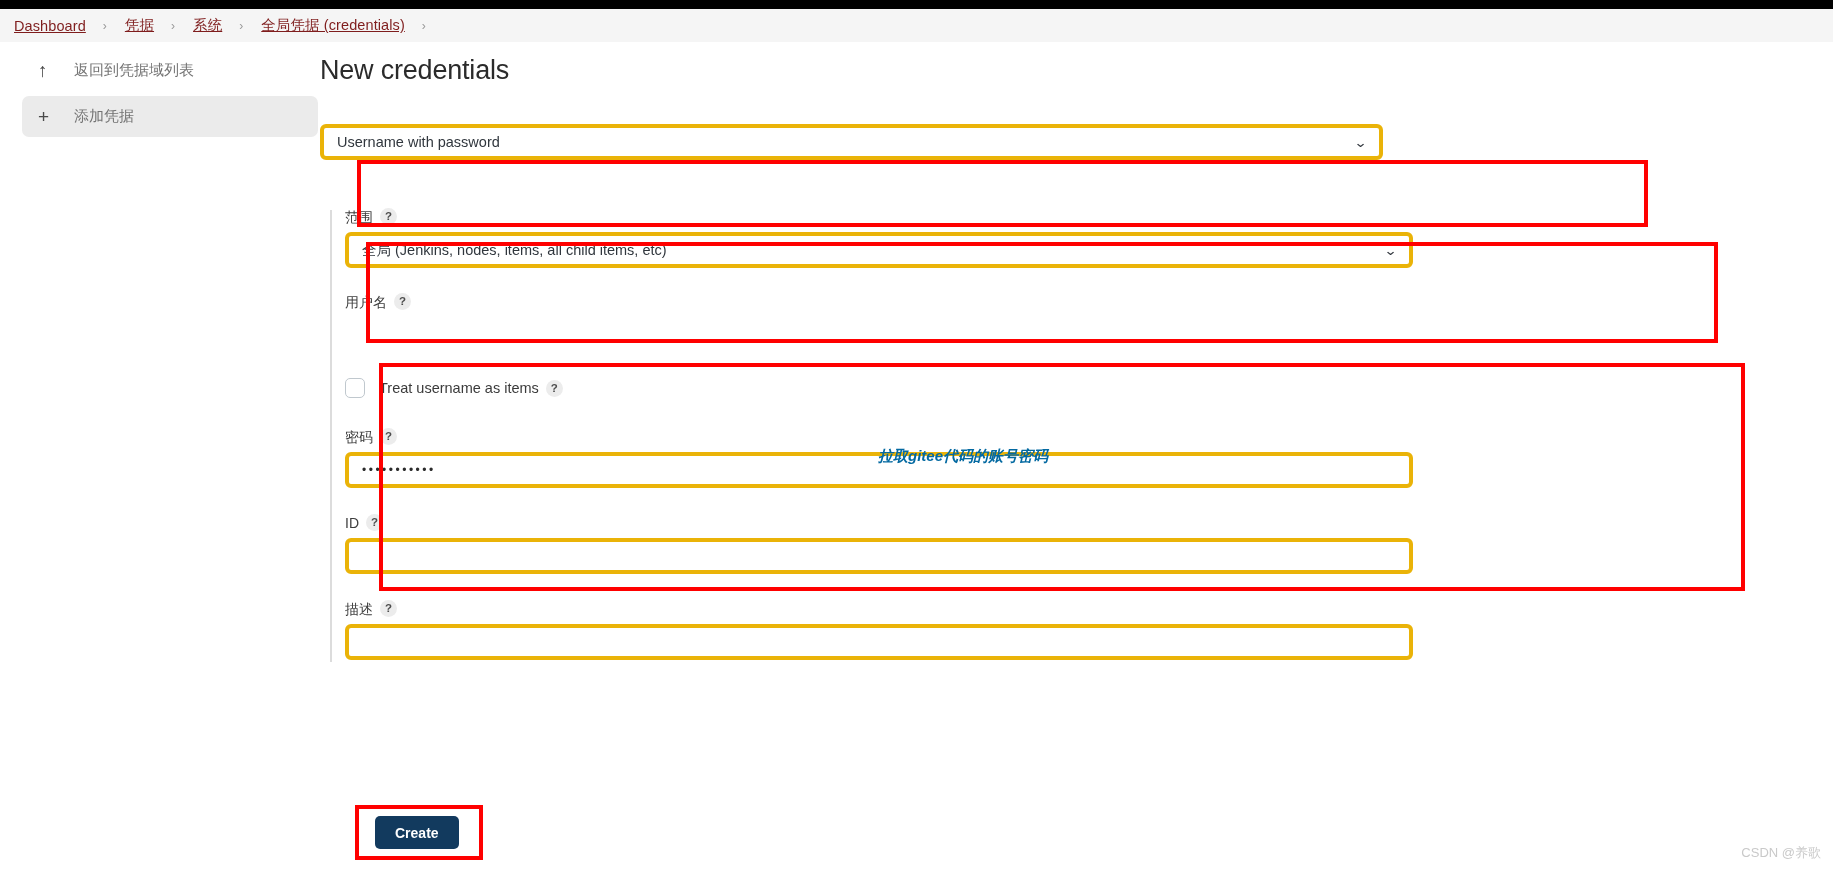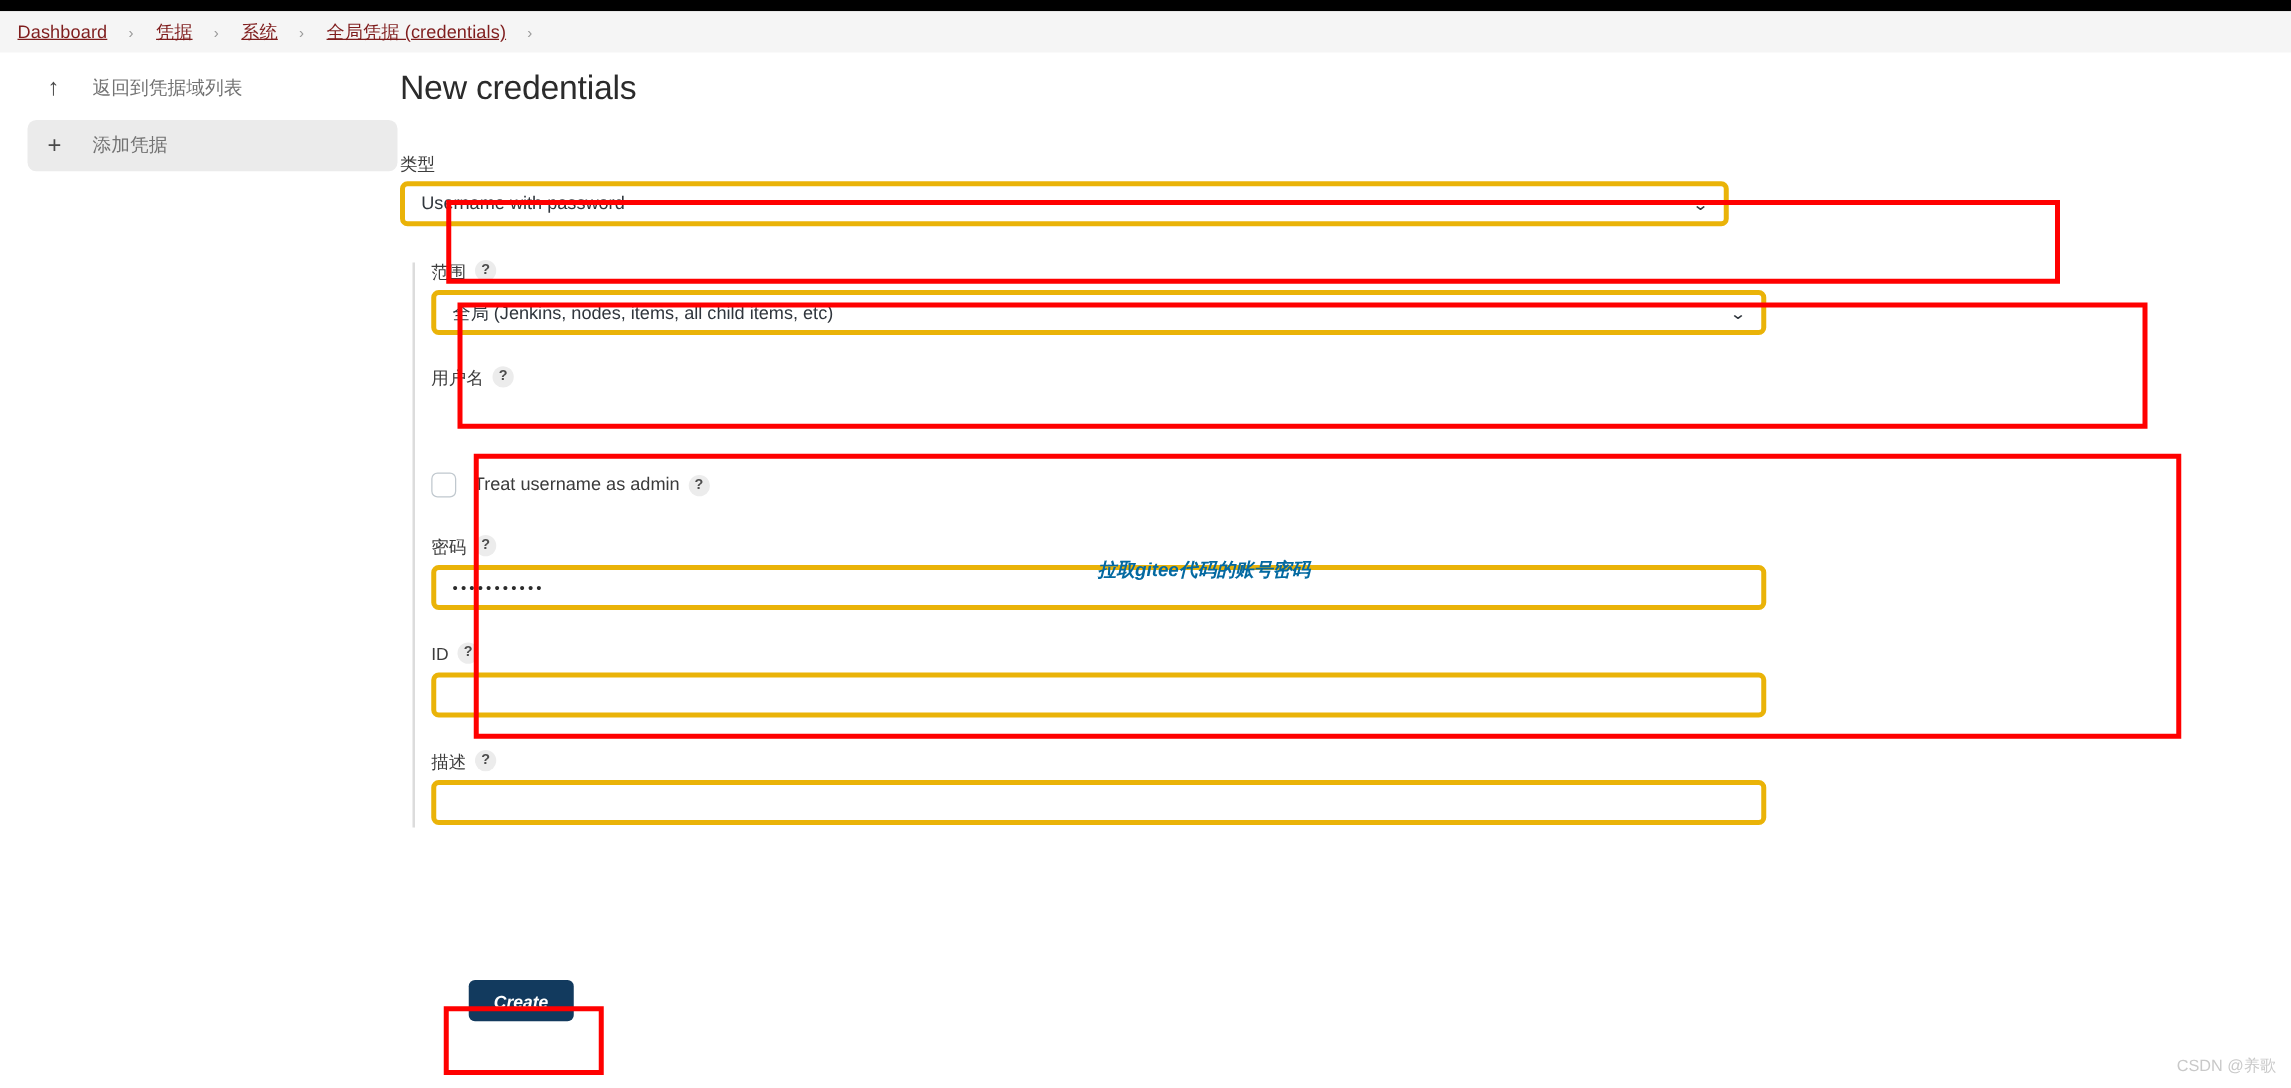--- a/index.html
+++ b/index.html
@@ -182,23 +182,20 @@
   </div>
 </div>
 
 <div id="main">
   <h1 id="page-title">New credentials</h1>
 </div>
 
 <div id="field-rule"></div>
 
 <div class="field" style="left:320px; top:124px; width:1063px;">
-  <div class="field-label">
-    <span>类型</span>
-  </div>
   <div class="ctrl select">
     <span>Username with password</span>
     <span class="chev">⌄</span>
   </div>
 </div>
 
 <div class="field" style="left:345px; top:208px; width:1068px;">
   <div class="field-label">
     <span>范围</span>
     <span class="help-badge">?</span>
@@ -211,21 +208,21 @@
 
 <div class="field" style="left:345px; top:293px; width:1068px;">
   <div class="field-label">
     <span>用户名</span>
     <span class="help-badge">?</span>
   </div>
 </div>
 
 <div class="field check-row" style="left:345px; top:378px;">
   <div class="cbox"></div>
-  <span class="check-label">Treat username as admin</span>
+  <span class="check-label">Treat username as items</span>
   <span class="help-badge">?</span>
 </div>
 
 <div class="field" style="left:345px; top:428px; width:1068px;">
   <div class="field-label">
     <span>密码</span>
     <span class="help-badge">?</span>
   </div>
   <div class="ctrl">
     <span class="pw-dots">•••••••••••</span>
@@ -245,21 +242,21 @@
 <div class="field" style="left:345px; top:600px; width:1068px;">
   <div class="field-label">
     <span>描述</span>
     <span class="help-badge">?</span>
   </div>
   <div class="ctrl empty">
     <span></span>
   </div>
 </div>
 
-<button id="create-btn" style="left:375px; top:784px;font-style:italic;">Create</button>
+<button id="create-btn" style="left:375px; top:816px;">Create</button>
 
 <div class="redbox" style="left:357px; top:160px; width:1291px; height:67px;"></div>
 <div class="redbox" style="left:366px; top:242px; width:1352px; height:101px;"></div>
 <div class="redbox" style="left:379px; top:363px; width:1366px; height:228px;"></div>
 <div class="redbox" style="left:355px; top:805px; width:128px; height:55px;"></div>
 
 <div id="red-note" style="left:878px; top:447px;">拉取gitee代码的账号密码</div>
 
 <div id="watermark">CSDN @养歌</div>
 

